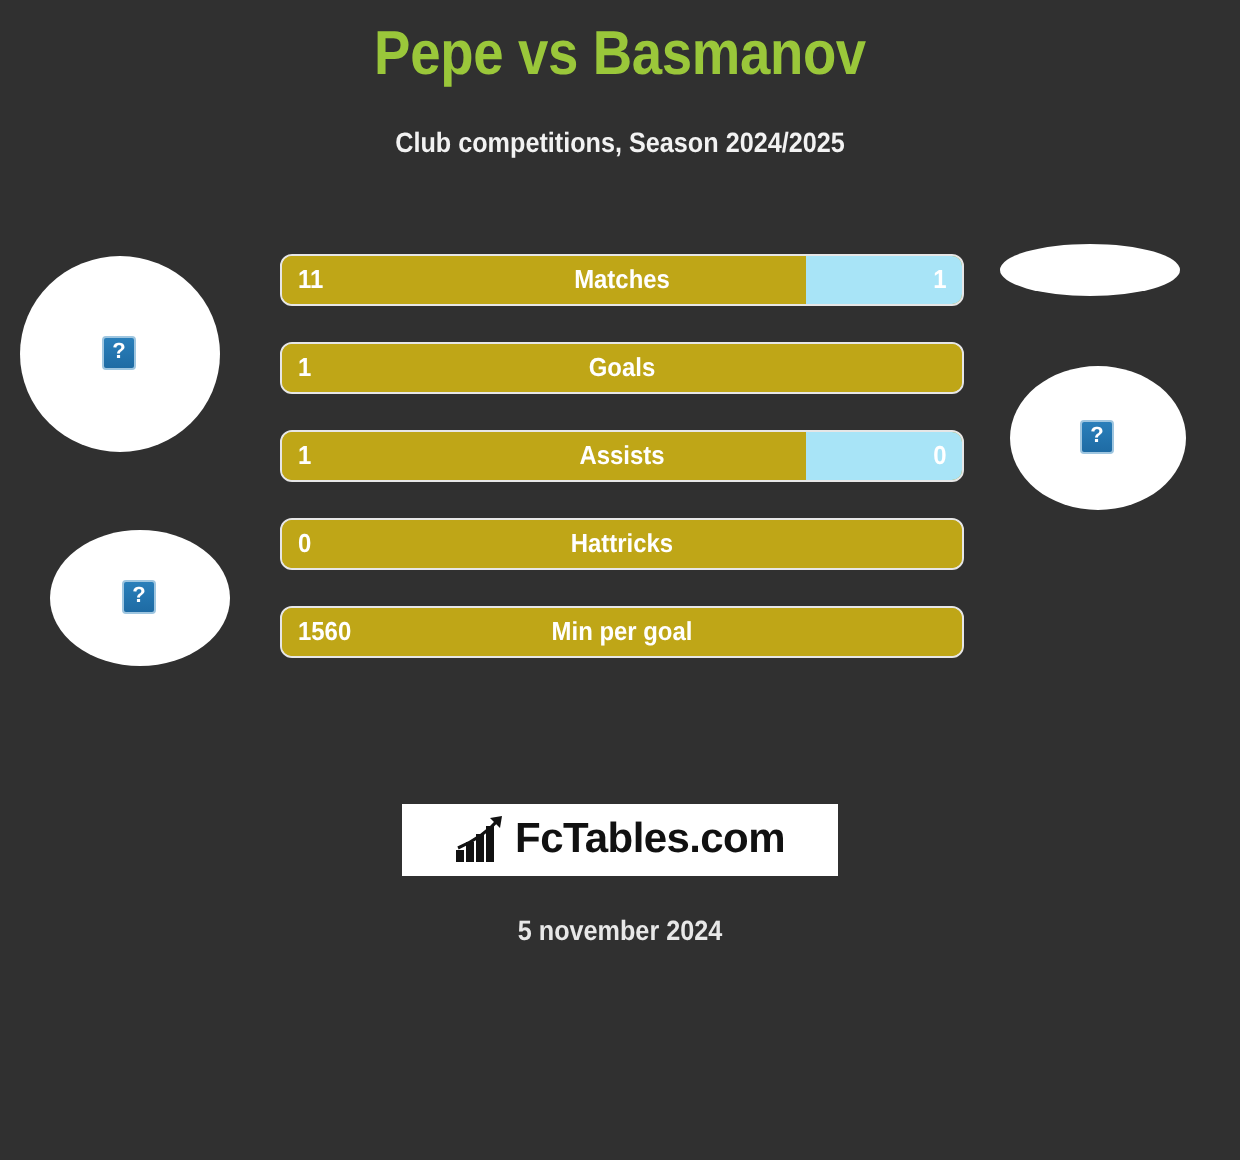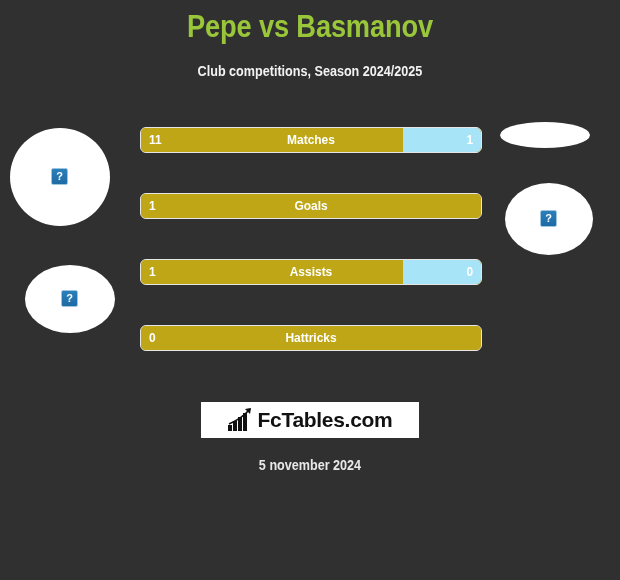--- a/index.html
+++ b/index.html
@@ -86,21 +86,21 @@
   
   .bars {
     position: absolute;
     left: 140px;
     top: 127px;
     width: 342px;
   }
   .bar-row {
     position: relative;
     height: 26px;
-    margin-bottom: 40px;
+    margin-bottom: 18px;
     border: 1px solid #e6e6e6;
     border-radius: 6px;
     box-sizing: border-box;
     overflow: hidden;
     background: #bfa617;
   }
   .bar-fill-home {
     position: absolute;
     left: 0;
     top: 0;
@@ -223,20 +223,25 @@
         <div class="bar-fill-home" style="width: 77%; background: rgb(191, 166, 23);"></div>
         <div class="bar-fill-away" style="width: 23%; background: rgb(168, 228, 247);"></div>
         <span class="bar-val left">1</span>
         <span class="bar-val right">0</span>
         <span class="bar-label">Assists</span>
       </div>
       <div class="bar-row">
         <div class="bar-fill-home" style="width: 100%; background: rgb(191, 166, 23);"></div>
         <span class="bar-val left">0</span>
         <span class="bar-label">Hattricks</span>
+      </div>
+      <div class="bar-row">
+        <div class="bar-fill-home" style="width: 100%; background: rgb(191, 166, 23);"></div>
+        <span class="bar-val left">1560</span>
+        <span class="bar-label">Min per goal</span>
       </div>
     </div>
 
   <div class="logo-box">
     <div class="logo-inner">
       <svg class="logo-mark" width="26" height="24" viewBox="0 0 26 24">
         <rect x="0" y="17" width="4" height="6" fill="#111111"></rect>
         <rect x="5" y="13" width="4" height="10" fill="#111111"></rect>
         <rect x="10" y="9" width="4" height="14" fill="#111111"></rect>
         <rect x="15" y="5" width="4" height="18" fill="#111111"></rect>

